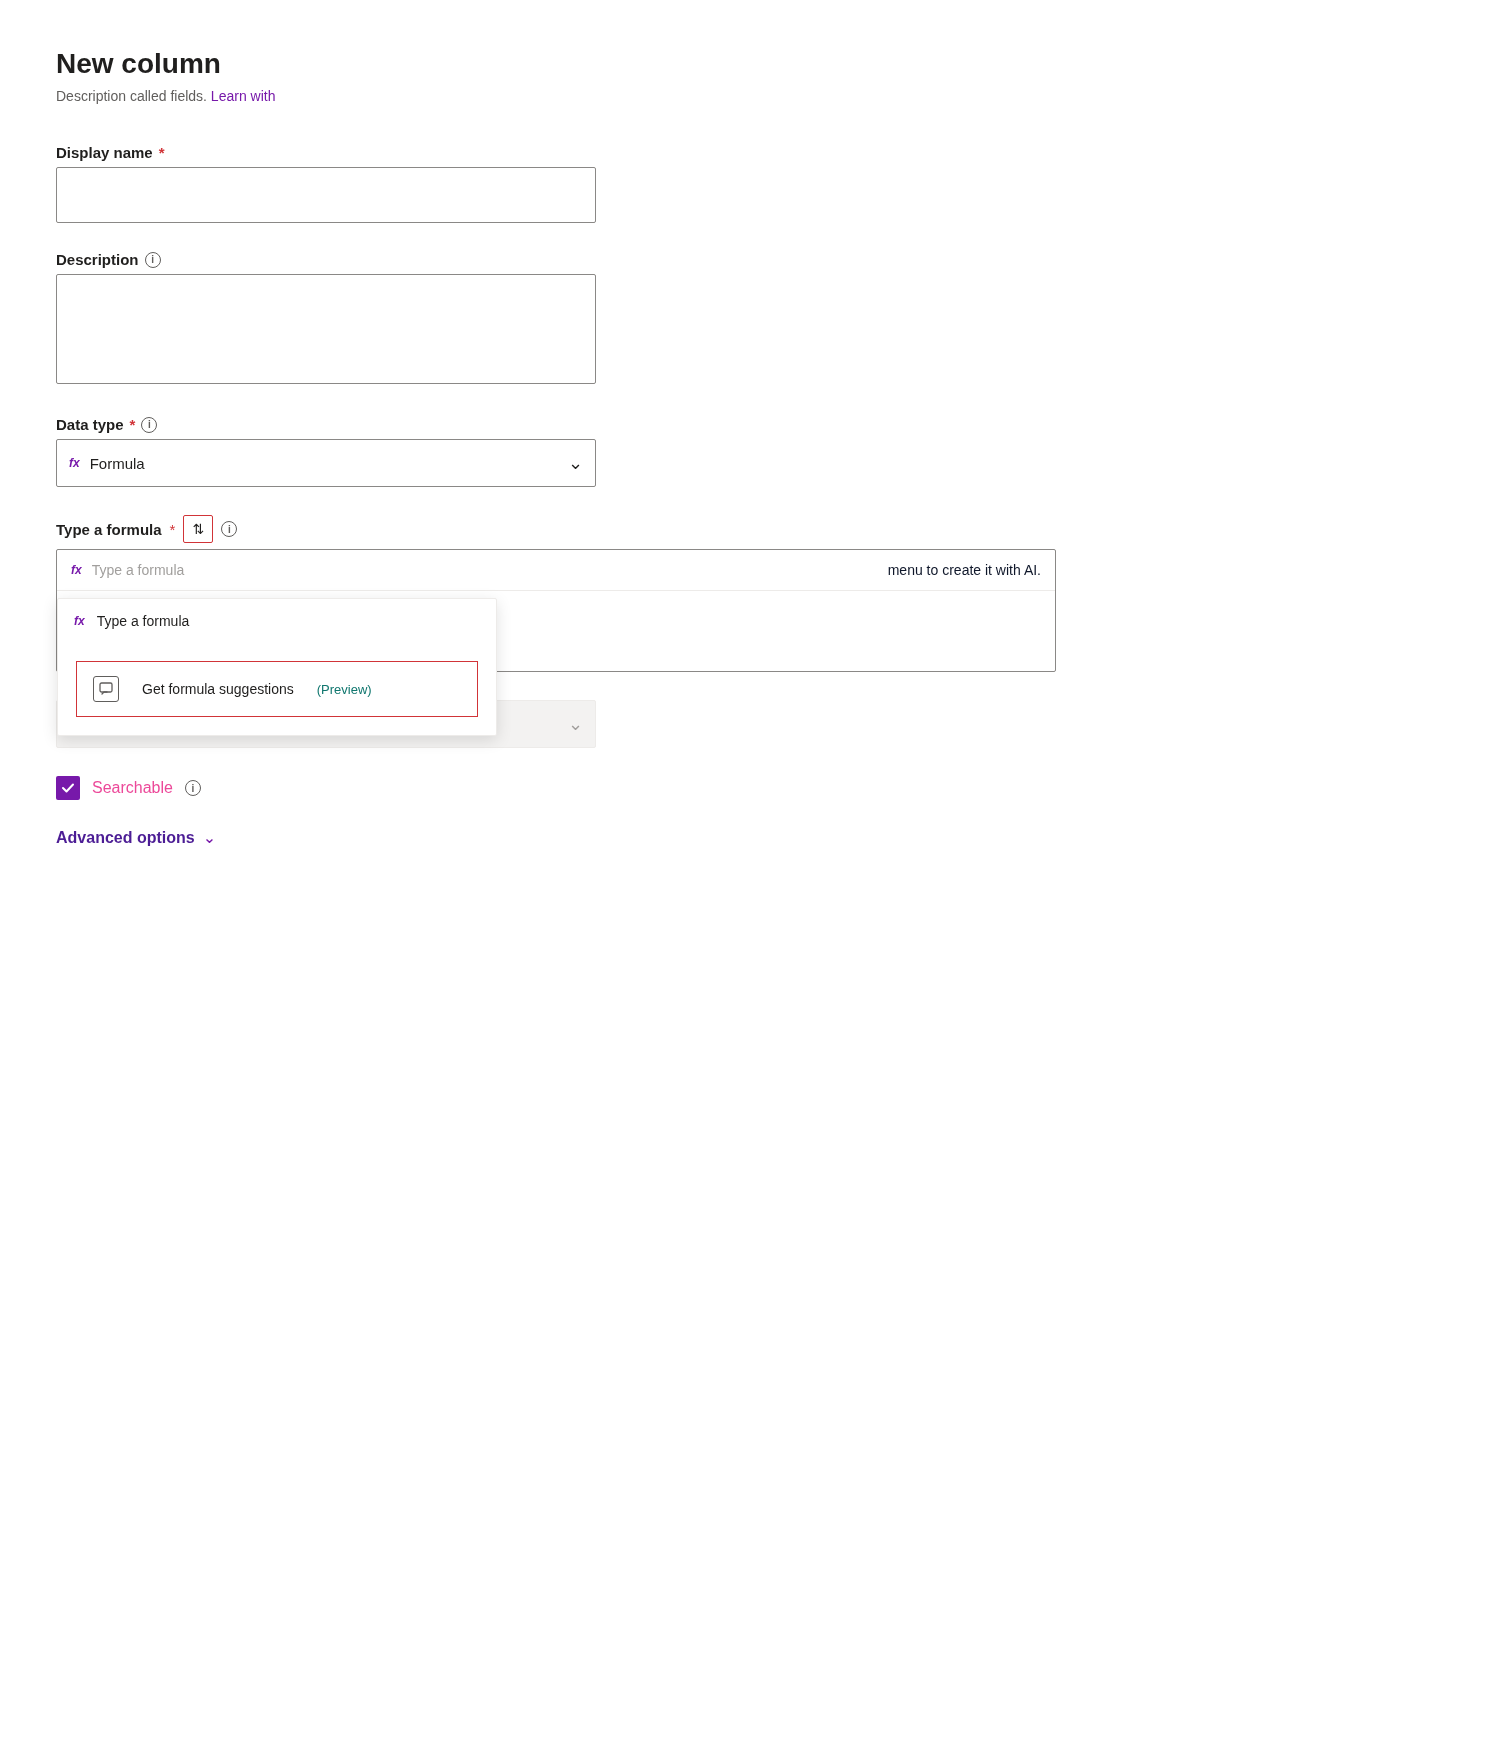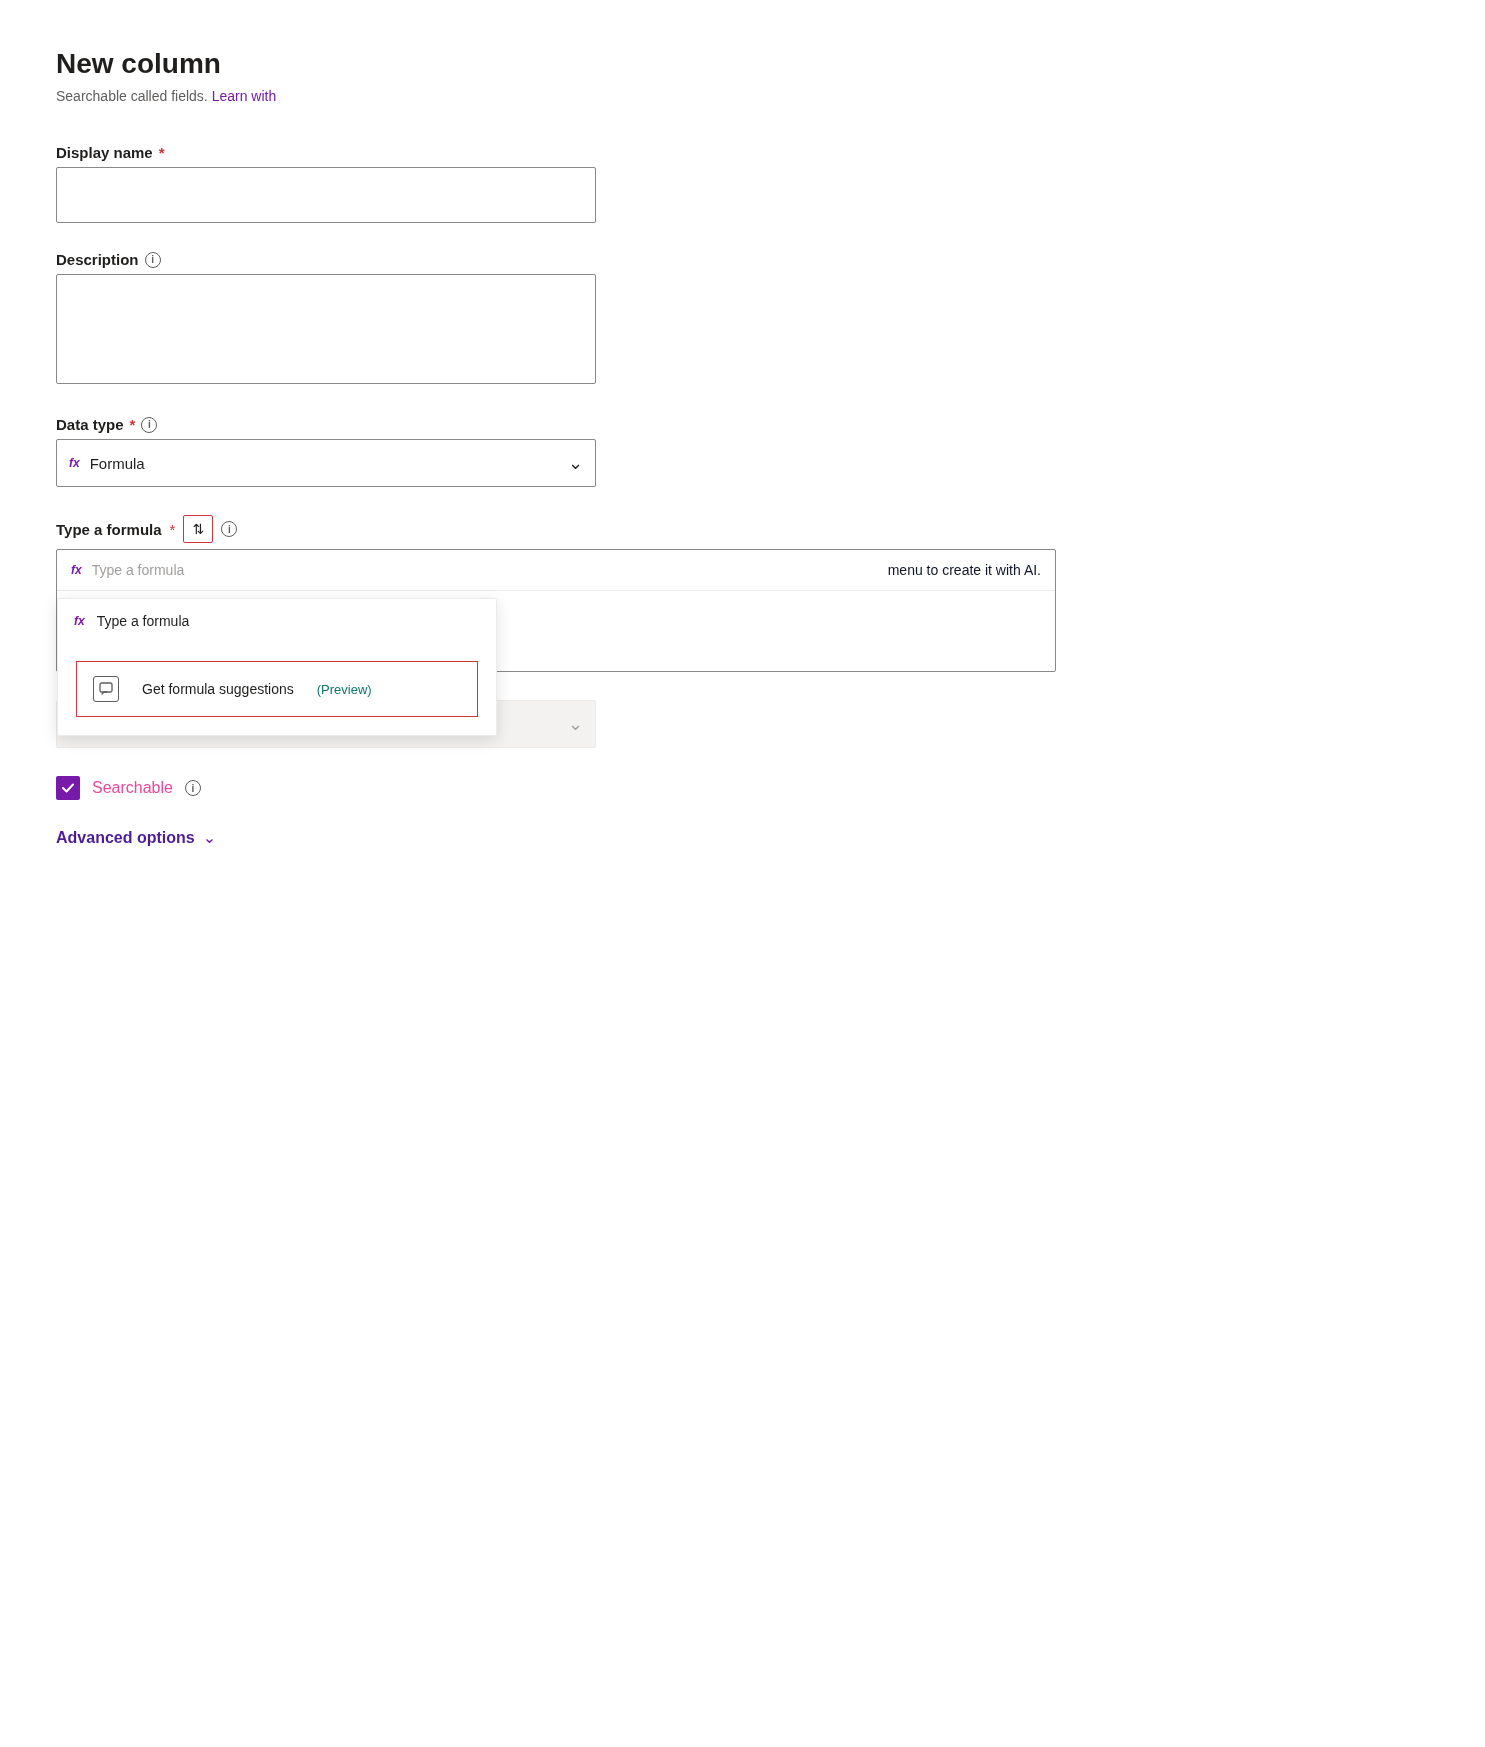--- a/index.html
+++ b/index.html
@@ -300,21 +300,21 @@
     .advanced-chevron {
       font-size: 16px;
       color: #7719aa;
     }
   </style>
 </head>
 <body>
 
 <h1 class="page-title">New column</h1>
 <p class="subtitle">
-  <span>Searchable called fields.</span>
+  <span>Description called fields.</span>
   <a href="#">Learn with</a>
 </p>
 
 <div class="field-group">
   <div class="field-label">
     <span>Display name</span>
     <span class="required-star">*</span>
   </div>
   <input type="text" class="text-input" placeholder="" style="">
 </div>

